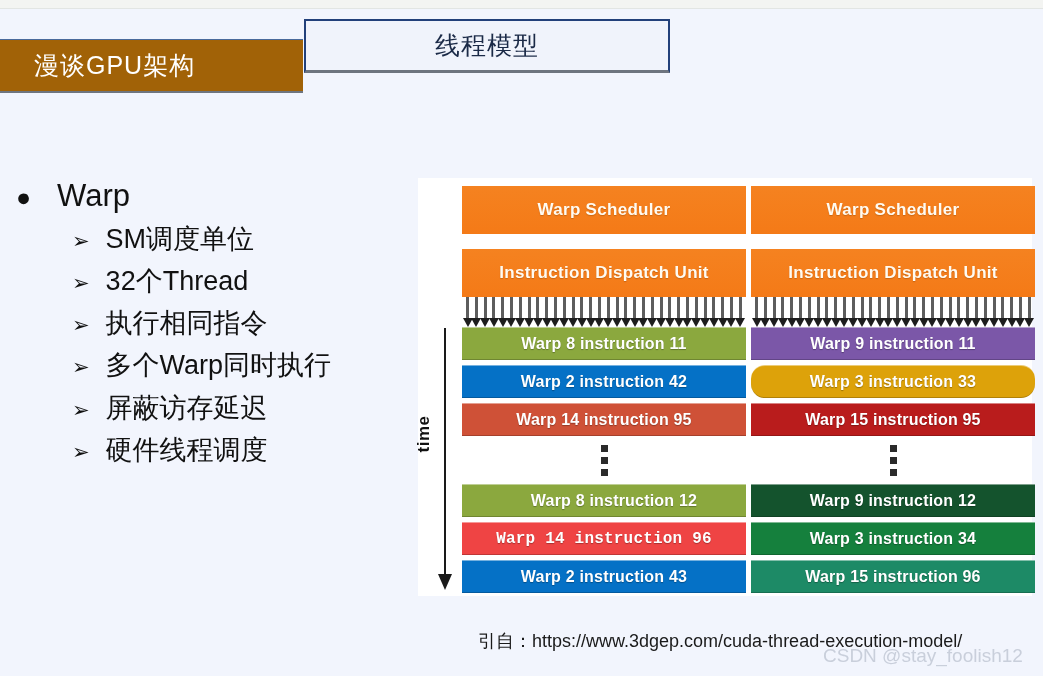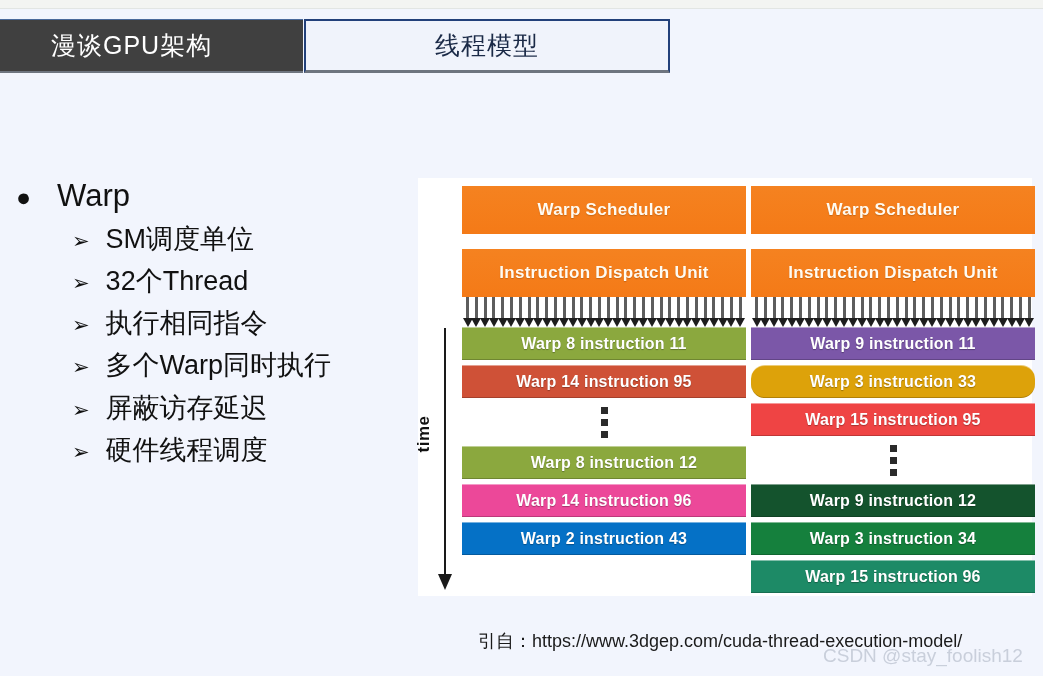--- a/index.html
+++ b/index.html
@@ -35,26 +35,27 @@
     top: 0;
     height: 54px;
     box-sizing: border-box;
     display: flex;
     align-items: center;
     justify-content: center;
   }
   #tab-active {
     left: 0;
     width: 303px;
-    background: #404040;
+    background: #a16207;
     border-top: 1px solid #4a6a9b;
     border-bottom: 2px solid #6e757f;
     color: #ffffff;
     justify-content: flex-start;
-    padding-left: 51px;
+    padding-left: 34px;
+    margin-top: 20px;
   }
   #tab-active .tab-label {
     font-size: 25px;
     color: #ffffff;
     letter-spacing: 1px;
   }
   #tab-inactive {
     left: 304px;
     width: 366px;
     background: #f0f3fb;
@@ -337,32 +338,33 @@
         <span class="arrow-pin"></span>
         <span class="arrow-pin"></span>
         <span class="arrow-pin"></span>
         <span class="arrow-pin"></span>
         <span class="arrow-pin"></span>
         <span class="arrow-pin"></span>
         <span class="arrow-pin"></span>
       </div>
     <div>
       <div class="warp-row" style="background: rgb(139, 168, 62); border-top: 1px solid rgba(255, 255, 255, 0.45); border-bottom: 1px solid rgba(0, 0, 0, 0.2);">Warp 8 instruction 11</div>
+      <div class="warp-row" style="background: rgb(5, 113, 198); border-top: 1px solid rgba(255, 255, 255, 0.45); border-bottom: 1px solid rgba(0, 0, 0, 0.2);">Warp 2 instruction 42</div>
       <div class="warp-row" style="background: rgb(207, 81, 55); border-top: 1px solid rgba(255, 255, 255, 0.45); border-bottom: 1px solid rgba(0, 0, 0, 0.2);">Warp 14 instruction 95</div>
     </div>
     <div class="gap-row">
       <span class="vdots">
           <i></i>
           <i></i>
           <i></i>
         </span>
     </div>
     <div>
       <div class="warp-row" style="background: rgb(139, 168, 62); border-top: 1px solid rgba(255, 255, 255, 0.45); border-bottom: 1px solid rgba(0, 0, 0, 0.2); padding-left: 20px;">Warp 8 instruction 12</div>
-      <div class="warp-row" style="background: #ec4899; border-top: 1px solid rgba(255, 255, 255, 0.45); border-bottom: 1px solid rgba(0, 0, 0, 0.2);">Warp 14 instruction 96</div>
+      <div class="warp-row" style="background: #ef4444; border-top: 1px solid rgba(255, 255, 255, 0.45); border-bottom: 1px solid rgba(0, 0, 0, 0.2); font-family: Liberation Mono, monospace;">Warp 14 instruction 96</div>
       <div class="warp-row" style="background: rgb(5, 113, 198); border-top: 1px solid rgba(255, 255, 255, 0.45); border-bottom: 1px solid rgba(0, 0, 0, 0.2);">Warp 2 instruction 43</div>
     </div>
   </div>
 
   <div class="column" id="col-right">
     <div class="sched-box">Warp Scheduler</div>
     <div class="dispatch-box">Instruction Dispatch Unit</div>
     <div class="arrows">
         <span class="arrow-pin"></span>
         <span class="arrow-pin"></span>
@@ -393,21 +395,21 @@
         <span class="arrow-pin"></span>
         <span class="arrow-pin"></span>
         <span class="arrow-pin"></span>
         <span class="arrow-pin"></span>
         <span class="arrow-pin"></span>
         <span class="arrow-pin"></span>
       </div>
     <div>
       <div class="warp-row" style="background: rgb(123, 87, 168); border-top: 1px solid rgba(255, 255, 255, 0.45); border-bottom: 1px solid rgba(0, 0, 0, 0.2);">Warp 9 instruction 11</div>
       <div class="warp-row" style="background: rgb(221, 162, 10); border-top: 1px solid rgba(255, 255, 255, 0.45); border-bottom: 1px solid rgba(0, 0, 0, 0.2); border-radius: 14px;">Warp 3 instruction 33</div>
-      <div class="warp-row" style="background: #ef4444; border-top: 1px solid rgba(255, 255, 255, 0.45); border-bottom: 1px solid rgba(0, 0, 0, 0.2);">Warp 15 instruction 95</div>
+      <div class="warp-row" style="background: #b91c1c; border-top: 1px solid rgba(255, 255, 255, 0.45); border-bottom: 1px solid rgba(0, 0, 0, 0.2);">Warp 15 instruction 95</div>
     </div>
     <div class="gap-row">
       <span class="vdots">
           <i></i>
           <i></i>
           <i></i>
         </span>
     </div>
     <div>
       <div class="warp-row" style="background: #14532d; border-top: 1px solid rgba(255, 255, 255, 0.45); border-bottom: 1px solid rgba(0, 0, 0, 0.2);">Warp 9 instruction 12</div>

